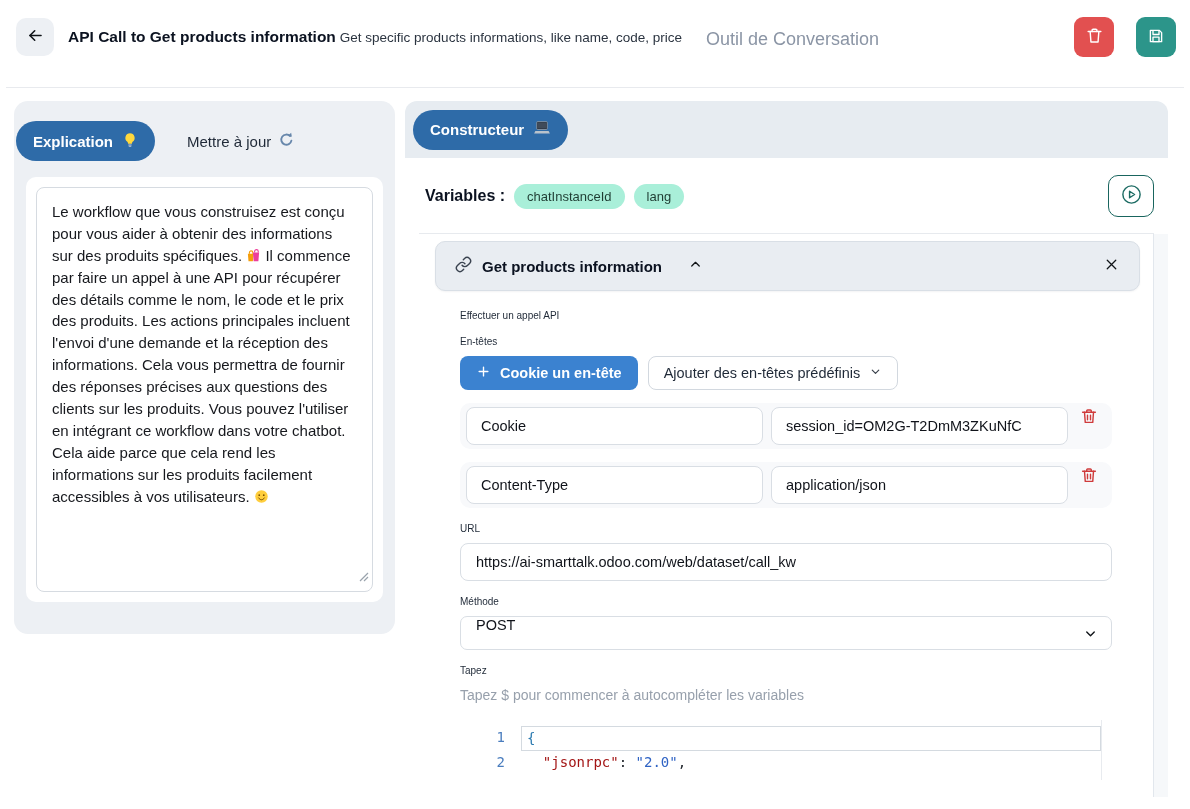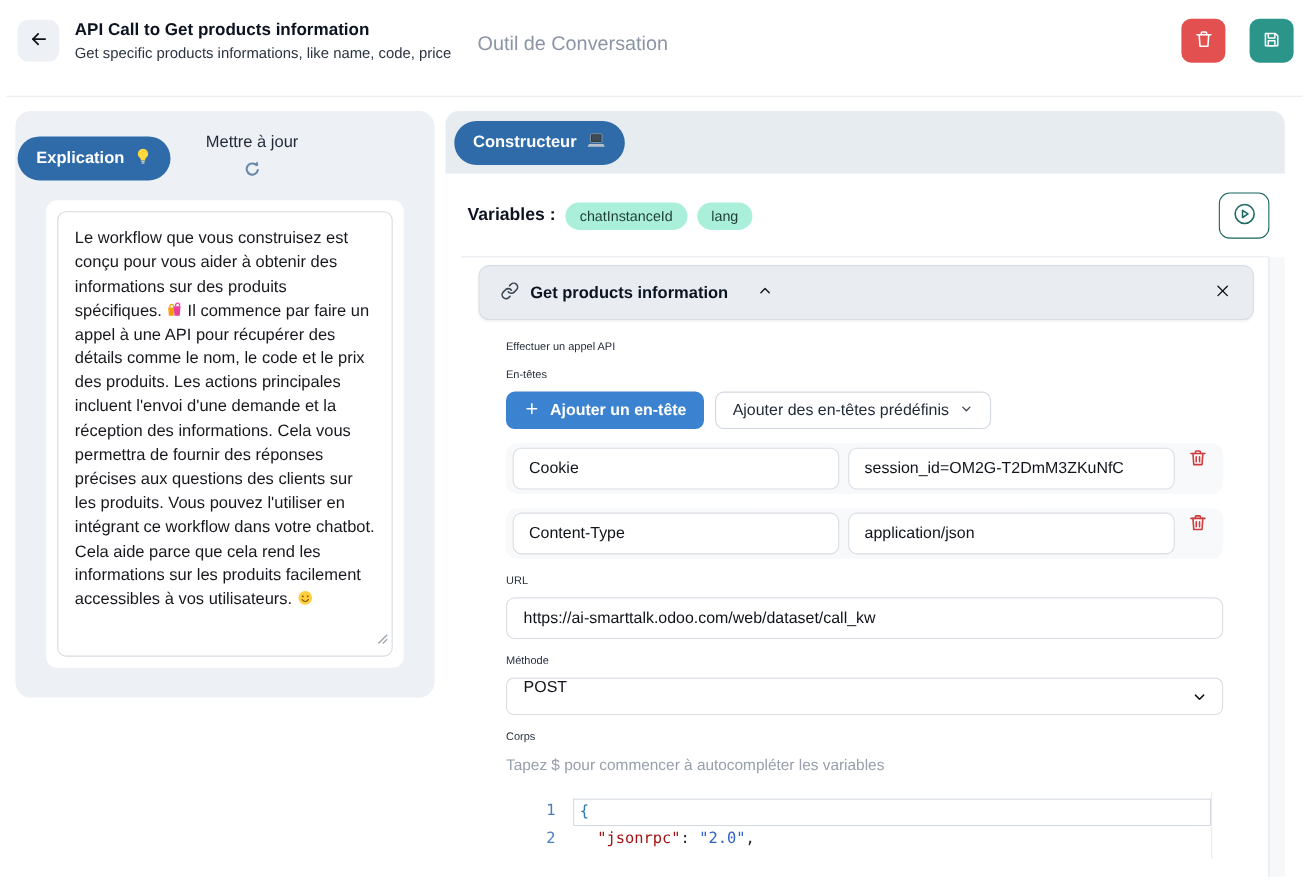--- a/index.html
+++ b/index.html
@@ -5,43 +5,43 @@
   * { box-sizing: border-box; margin: 0; padding: 0; }
   html,body { width:1190px; height:809px; overflow:hidden; }
   body {
     font-family:"Liberation Sans", sans-serif;
     background:#fff; color:#1f2328; font-size:14px;
   }
   
   .app-header { display:flex; align-items:center; gap:14px; height:58px; margin:8px 14px 0 16px; }
   .back-btn { width:38px; height:38px; border-radius:10px; background:#edf0f4; border:none;
     display:flex; align-items:center; justify-content:center; cursor:pointer; flex-shrink:0;}
-  .title-block { display:flex; flex-direction:column; gap:4px; }
+  .title-block { display:flex; flex-direction:row; gap:4px;align-items:center; }
   .page-title { font-size:15.5px; font-weight:bold; color:#0b1220; }
   .page-subtitle { font-size:13.5px; color:#2b3440; }
   .context-label { font-size:18px; color:#8b95a5; margin-left:10px; padding-top:4px; }
   .header-spacer { flex:1; }
   .icon-btn { width:40px; height:40px; border-radius:9px; border:none; display:flex;
     align-items:center; justify-content:center; cursor:pointer; }
   .trash-btn { background:#e25050; margin-right:8px; }
   .save-btn { background:#2c958a; }
   .top-divider { border:none; border-top:1px solid #e8eaee; margin:21px 6px 0 6px; }
 
   
   .main { display:flex; gap:10px; padding:13px 22px 0 14px; align-items:flex-start; height:709px; overflow:hidden; }
 
   
   .left-panel { width:381px; flex-shrink:0; background:#edf0f4; border-radius:14px; height:533px; }
   .left-panel-header { display:flex; align-items:center; gap:32px; padding:20px 18px 16px 2px; }
   .pill { background:#2e6ba8; color:#fff; font-weight:bold; font-size:15px; padding:0 17px;
     height:40px; border-radius:22px; display:inline-flex; align-items:center; gap:9px;
     border:none; cursor:pointer; font-family:inherit; }
   .update-link { font-size:15px; color:#1f2937; font-weight:500; display:inline-flex;
-    align-items:center; gap:7px; cursor:pointer;flex-direction:column; }
-  .explain-card { background:#fff; border-radius:10px; margin:0 28px; padding:10px; }
+    align-items:center; gap:7px; cursor:pointer; }
+  .explain-card { background:#fff; border-radius:10px; margin:0 12px; padding:10px; }
   .explain-textarea { position:relative; border:1px solid #d6dbe1; border-radius:8px;
     padding:13px 15px; font-size:15px; line-height:1.46; color:#16181d; height:405px;
     overflow:hidden; background:#fff; }
   .resize-handle { position:absolute; right:3px; bottom:3px; }
   .emoji { display:inline-block; vertical-align:-2px; }
 
   
   .right-panel { flex:1; position:relative; min-height:709px; background:#fff; }
   .right-strip { height:57px; background:#e7ecf1; border-radius:12px 12px 0 0;
     display:flex; align-items:center; padding-left:8px; }
@@ -248,21 +248,21 @@
         <div class="field-label first-label">Effectuer un appel API</div>
         <div class="field-label">En-têtes</div>
 
         <div class="btn-row">
           <button class="add-header-btn">
             <span>
               <svg width="15" height="15" viewBox="0 0 24 24" fill="none" stroke="#fff" stroke-width="2.2" stroke-linecap="round">
                   <path d="M12 5v14M5 12h14"></path>
                 </svg>
             </span>
-            <span>Ajouter un en-tête</span>
+            <span>Cookie un en-tête</span>
           </button>
           <button class="predef-btn">
             <span>Ajouter des en-têtes prédéfinis</span>
             <span>
               <svg width="13" height="13" viewBox="0 0 24 24" fill="none" stroke="#39414b" stroke-width="2.2" stroke-linecap="round" stroke-linejoin="round">
                   <polyline points="6 9.5 12 15.5 18 9.5"></polyline>
                 </svg>
             </span>
           </button>
         </div>
@@ -300,21 +300,21 @@
         <div class="field-label">Méthode</div>
         <div class="select-box">
           <span>POST</span>
           <span>
             <svg width="15" height="15" viewBox="0 0 24 24" fill="none" stroke="#101418" stroke-width="2.2" stroke-linecap="round" stroke-linejoin="round">
                 <polyline points="6 9.5 12 15.5 18 9.5"></polyline>
               </svg>
           </span>
         </div>
 
-        <div class="field-label">Corps</div>
+        <div class="field-label">Tapez</div>
         <div class="body-hint">Tapez $ pour commencer à autocompléter les variables</div>
 
         <div class="code-editor" id="code-editor">
           <div class="sb"></div>
         <div class="code-line"><span class="ln">1</span><span class="lc active"><span class="tok-brace">{</span></span></div>
             <div class="code-line"><span class="ln">2</span><span class="lc"><span class="tok-plain">  </span><span class="tok-key">"jsonrpc"</span><span class="tok-plain">: </span><span class="tok-str">"2.0"</span><span class="tok-plain">,</span></span></div>
           </div>
       </div>
     </div>
     <div class="scroll-track"></div>

